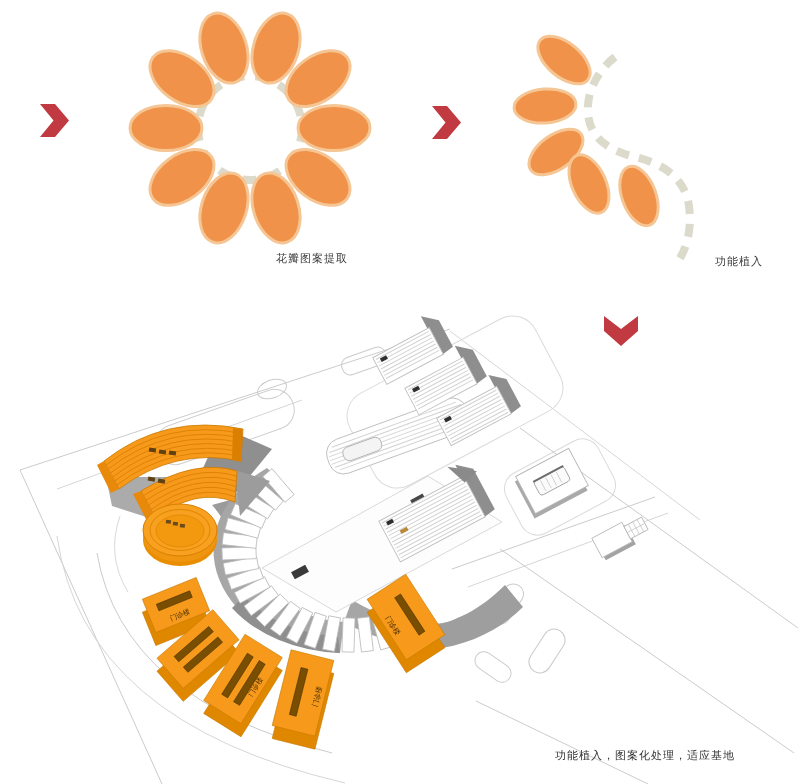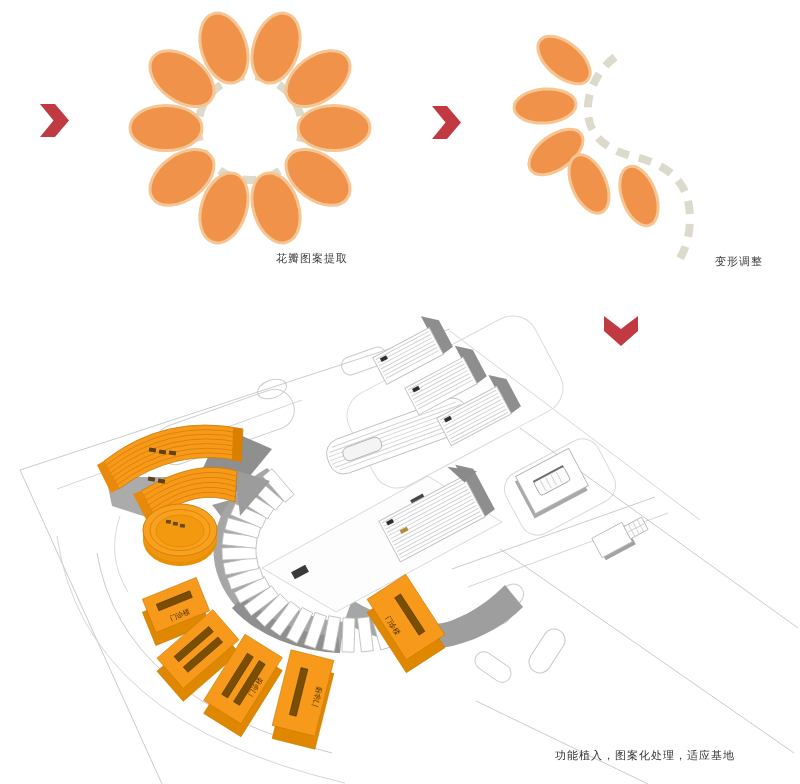--- a/index.html
+++ b/index.html
@@ -310,16 +310,16 @@
           <g transform="translate(406,617) rotate(57)">
             <rect x="-36" y="-23" width="72" height="46" fill="#F79A1B" stroke="#C97A00" stroke-width="0.6"></rect>
             <rect x="-22.32" y="-8" width="44.64" height="7" fill="#7A4E00" stroke="#3F2A00" stroke-width="0.5"></rect>
             <text x="0" y="18" text-anchor="middle" font-size="7" fill="#4A2F05">门诊楼</text>
           </g>
         </g>
   </g>
 </svg>
 
 <div class="caption" id="cap1">花瓣图案提取</div>
-<div class="caption" id="cap2">变形调整</div>
+<div class="caption" id="cap2">功能植入</div>
 <div class="caption" id="cap3">功能植入，图案化处理，适应基地</div>
 
 </div>
 
 </body></html>

